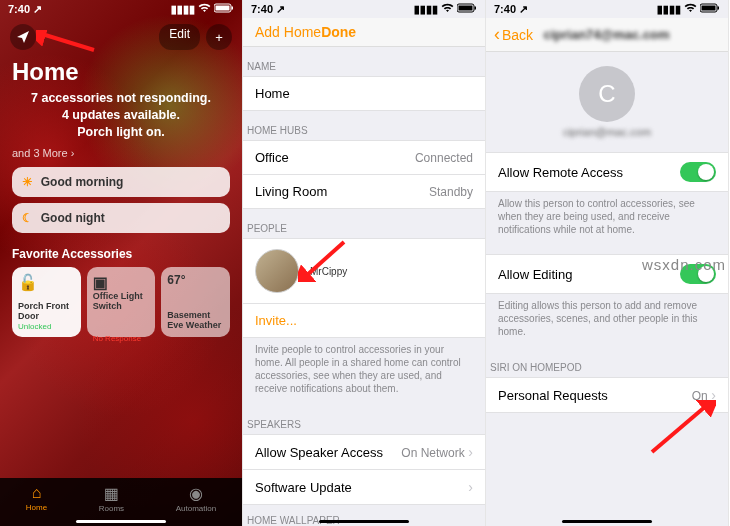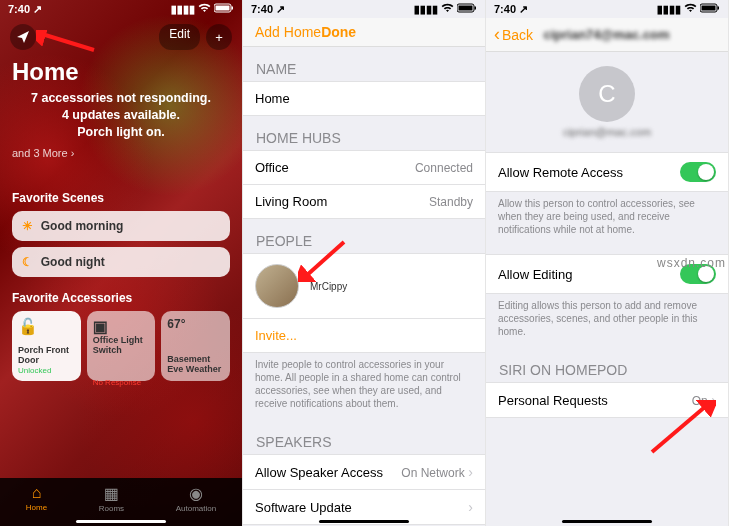--- a/index.html
+++ b/index.html
@@ -51,21 +51,21 @@
 
   
   .arrow { position: absolute; z-index: 10; }
   .arrow svg { display: block; }
 
   
   .phone2 { background: #efeff4; }
   .nav2 { display: flex; justify-content: flex-start; align-items: center; padding: 6px 12px; background: #f7f7f7; border-bottom: 1px solid #ddd; }
   .nav2 .link { color: #ff9500; font-size: 14px; }
   .nav2 .done { font-weight: 600; }
-  .group-header { font-size: 14px; color: #8a8a8e; padding: 14px 13px 4px; text-transform: uppercase; }
+  .group-header { font-size: 10px; color: #8a8a8e; padding: 14px 4px 4px; text-transform: uppercase; }
   .cell { background: #fff; border-top: 1px solid #e1e1e3; border-bottom: 1px solid #e1e1e3; padding: 9px 12px; font-size: 13px; display: flex; justify-content: space-between; align-items: center; }
   .cell + .cell { border-top: none; }
   .cell-val { color: #8a8a8e; font-size: 12px; }
   .people-row { background: #fff; border-top: 1px solid #e1e1e3; padding: 10px 12px; display: flex; gap: 18px; }
   .avatar { display: flex; flex-direction: row; align-items: center; gap: 11px; }
   .avatar-img { width: 44px; height: 44px; border-radius: 22px; background: linear-gradient(135deg,#c0b090,#8a7050); border: 1px solid #ccc; }
   .avatar-img.w { background: linear-gradient(135deg,#d8b090,#b07050); }
   .avatar-name { font-size: 10px; color: #333; }
   .invite-cell { background: #fff; border-top: 1px solid #e1e1e3; border-bottom: 1px solid #e1e1e3; padding: 9px 12px; font-size: 13px; color: #ff9500; }
   .group-footer { font-size: 10px; color: #8a8a8e; padding: 5px 12px 10px; line-height: 1.3; }
@@ -74,21 +74,21 @@
   
   .phone3 { background: #efeff4; }
   .nav3 { display: flex; align-items: center; padding: 6px 8px; background: #f7f7f7; border-bottom: 1px solid #ddd; }
   .back-btn { color: #ff9500; font-size: 14px; display: flex; align-items: center; }
   .nav3-title { flex: 1; text-align: center; font-size: 13px; font-weight: 600; color: #333; filter: blur(2px); }
   .big-avatar { width: 56px; height: 56px; border-radius: 28px; background: #c7c7cc; color: #fff; display: flex; align-items: center; justify-content: center; font-size: 24px; margin: 14px auto 4px; }
   .sub-email { text-align: center; font-size: 11px; color: #666; filter: blur(2px); margin-bottom: 14px; }
   .toggle { width: 36px; height: 20px; border-radius: 10px; background: #34c759; position: relative; }
   .toggle::after { content: ""; position: absolute; right: 2px; top: 2px; width: 16px; height: 16px; border-radius: 8px; background: #fff; box-shadow: 0 1px 2px rgba(0,0,0,0.3); }
 
-  .watermark { position: absolute; right: 4px; top: 50%; font-size: 12px; color: #888; letter-spacing: 1px; writing-mode: horizontal-tb; z-index: 20; }
+  .watermark { position: absolute; right: 4px; top: 50%; font-size: 15px; color: #888; letter-spacing: 1px; writing-mode: horizontal-tb; z-index: 20; }
   .watermark { top: 256px; }
 </style>
 </head>
 <body>
 
 <div class="container">
 
   <div class="phone phone1">
     <div class="status-bar">
       <div class="status-left">
@@ -136,21 +136,20 @@
     </div>
 
     <div class="home-title">Home</div>
     <div class="home-status">
       <div>7 accessories not responding.</div>
       <div>4 updates available.</div>
       <div>Porch light on.</div>
     </div>
     <div class="home-more">and 3 More ›</div>
 
-    <div class="section-label" style="margin-top:30px;">Favorite Scenes</div>
     <div class="scene-tiles">
       <div class="scene-tile">
         <span style="color:#ff9500;">☀</span>
         <span>Good morning</span>
       </div>
       <div class="scene-tile">
         <span style="color:#ff9500;">☾</span>
         <span>Good night</span>
       </div>
     </div>

